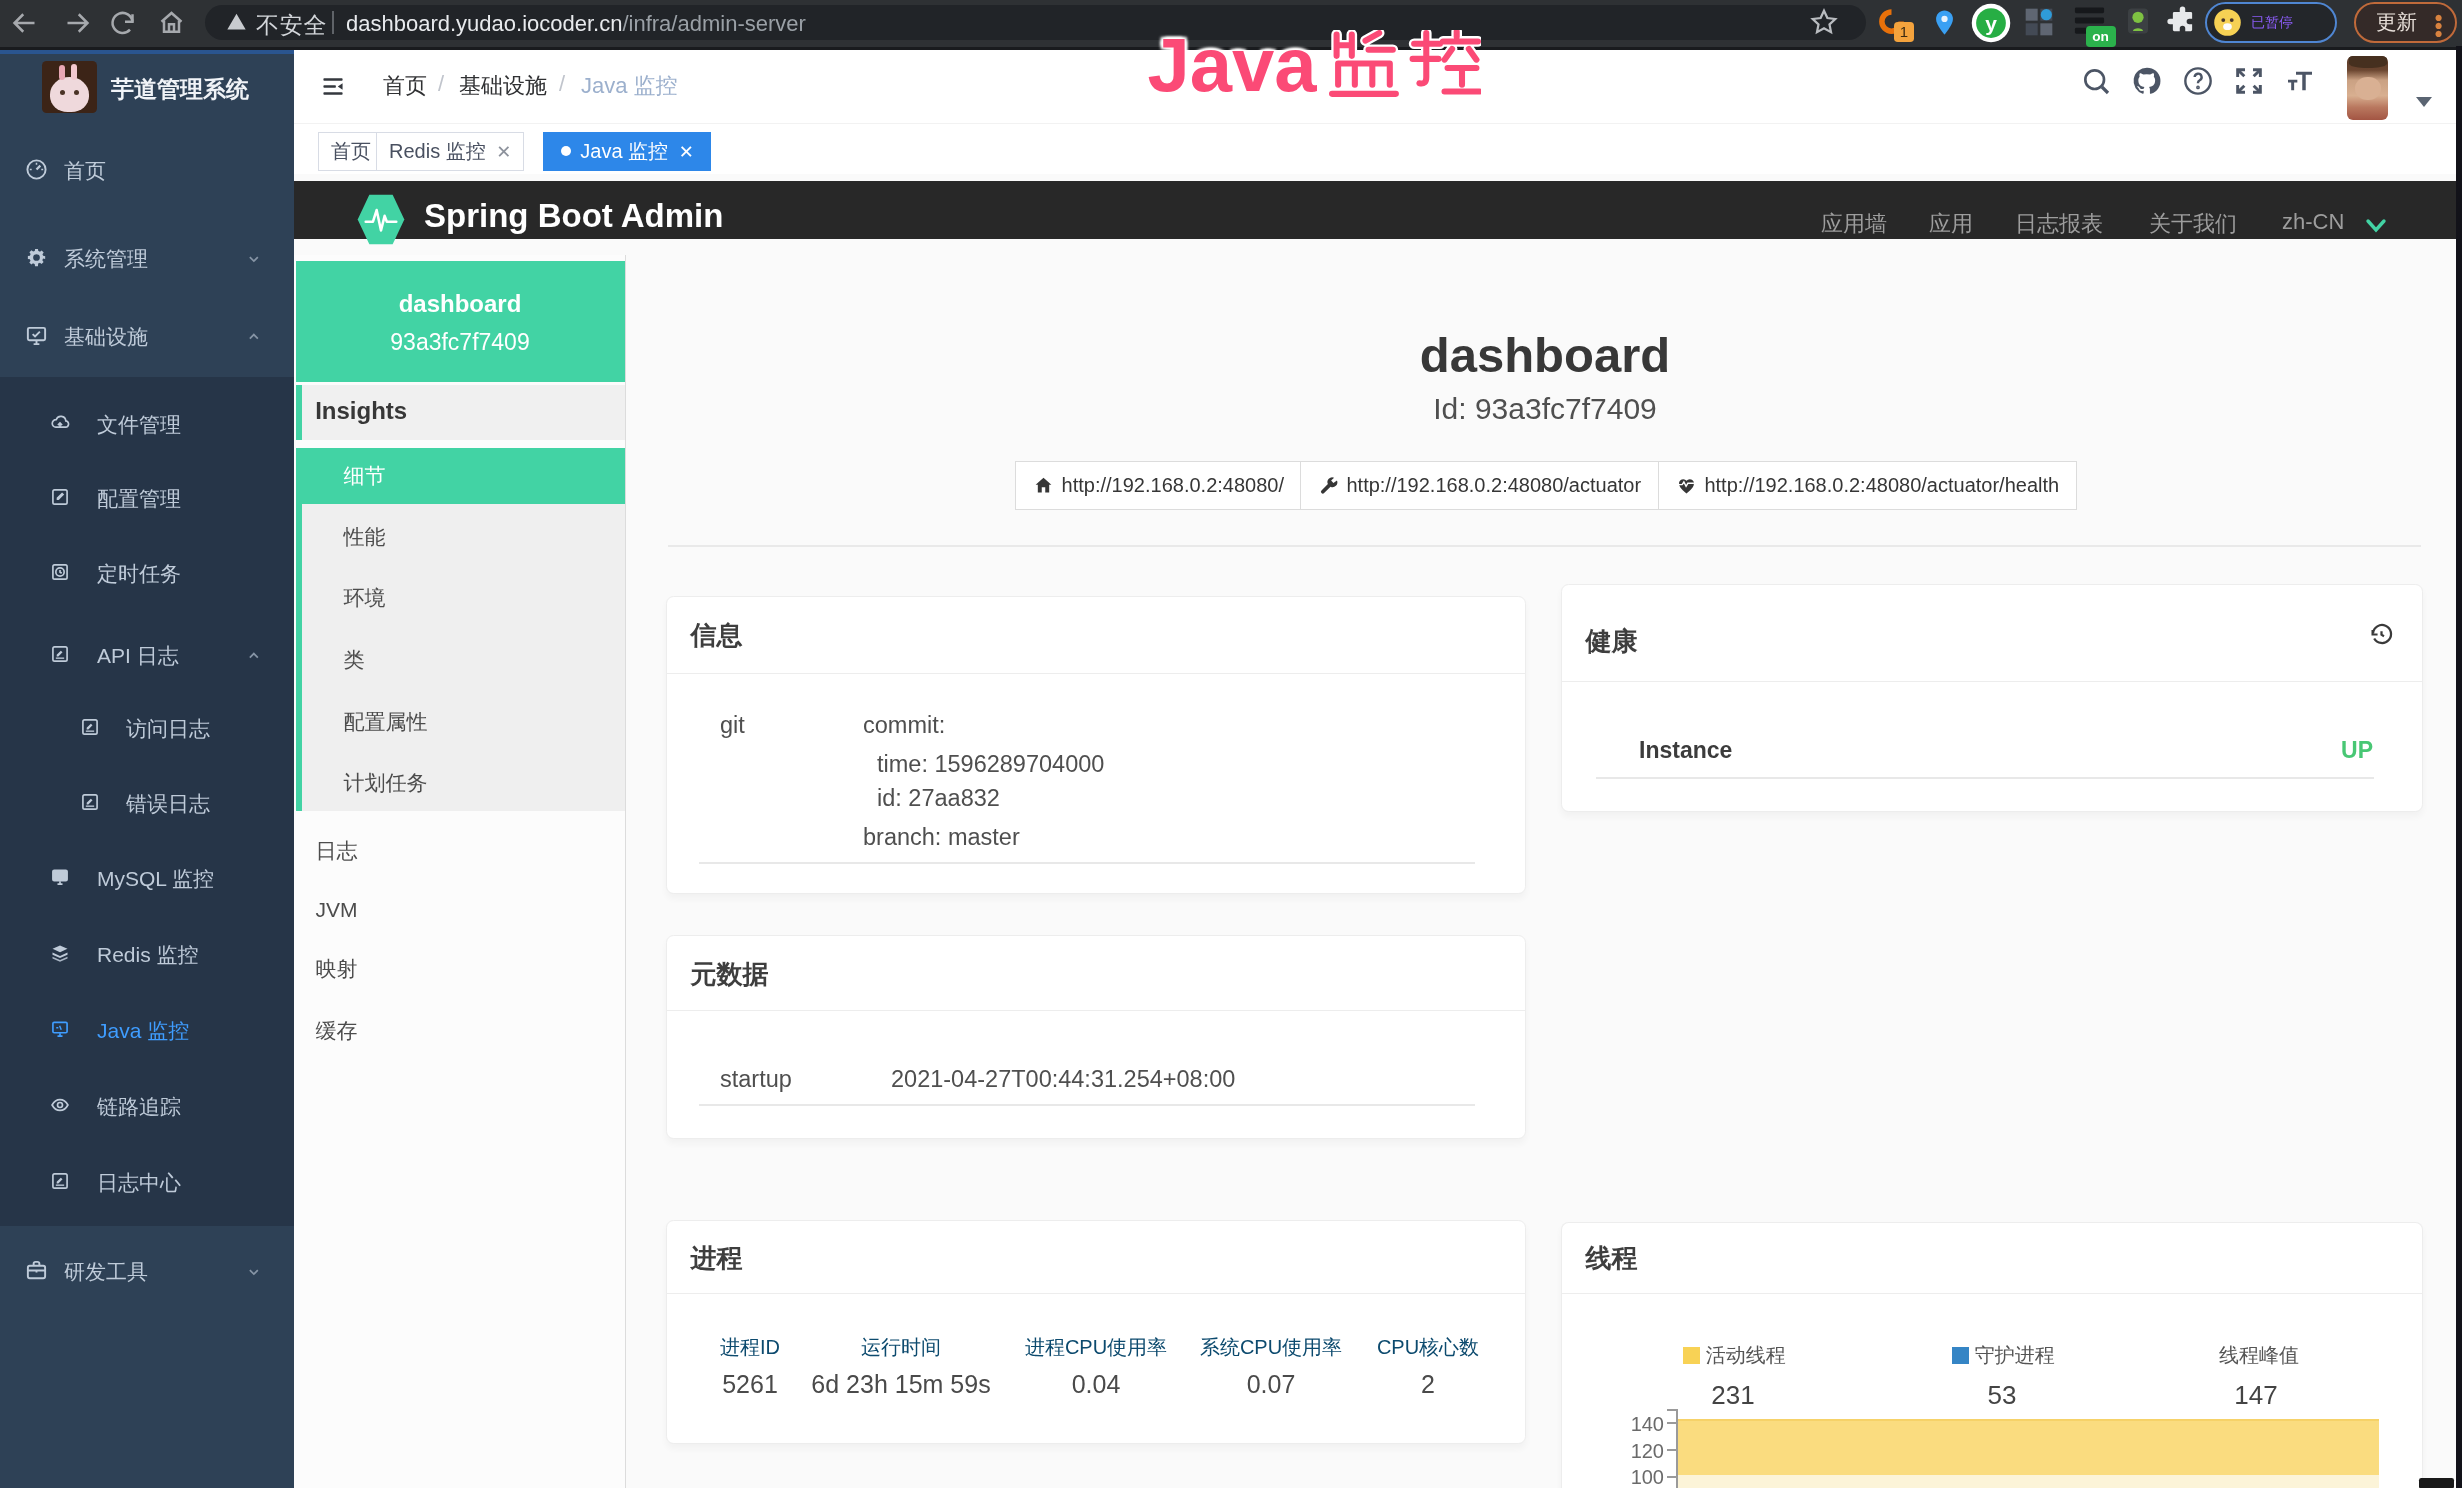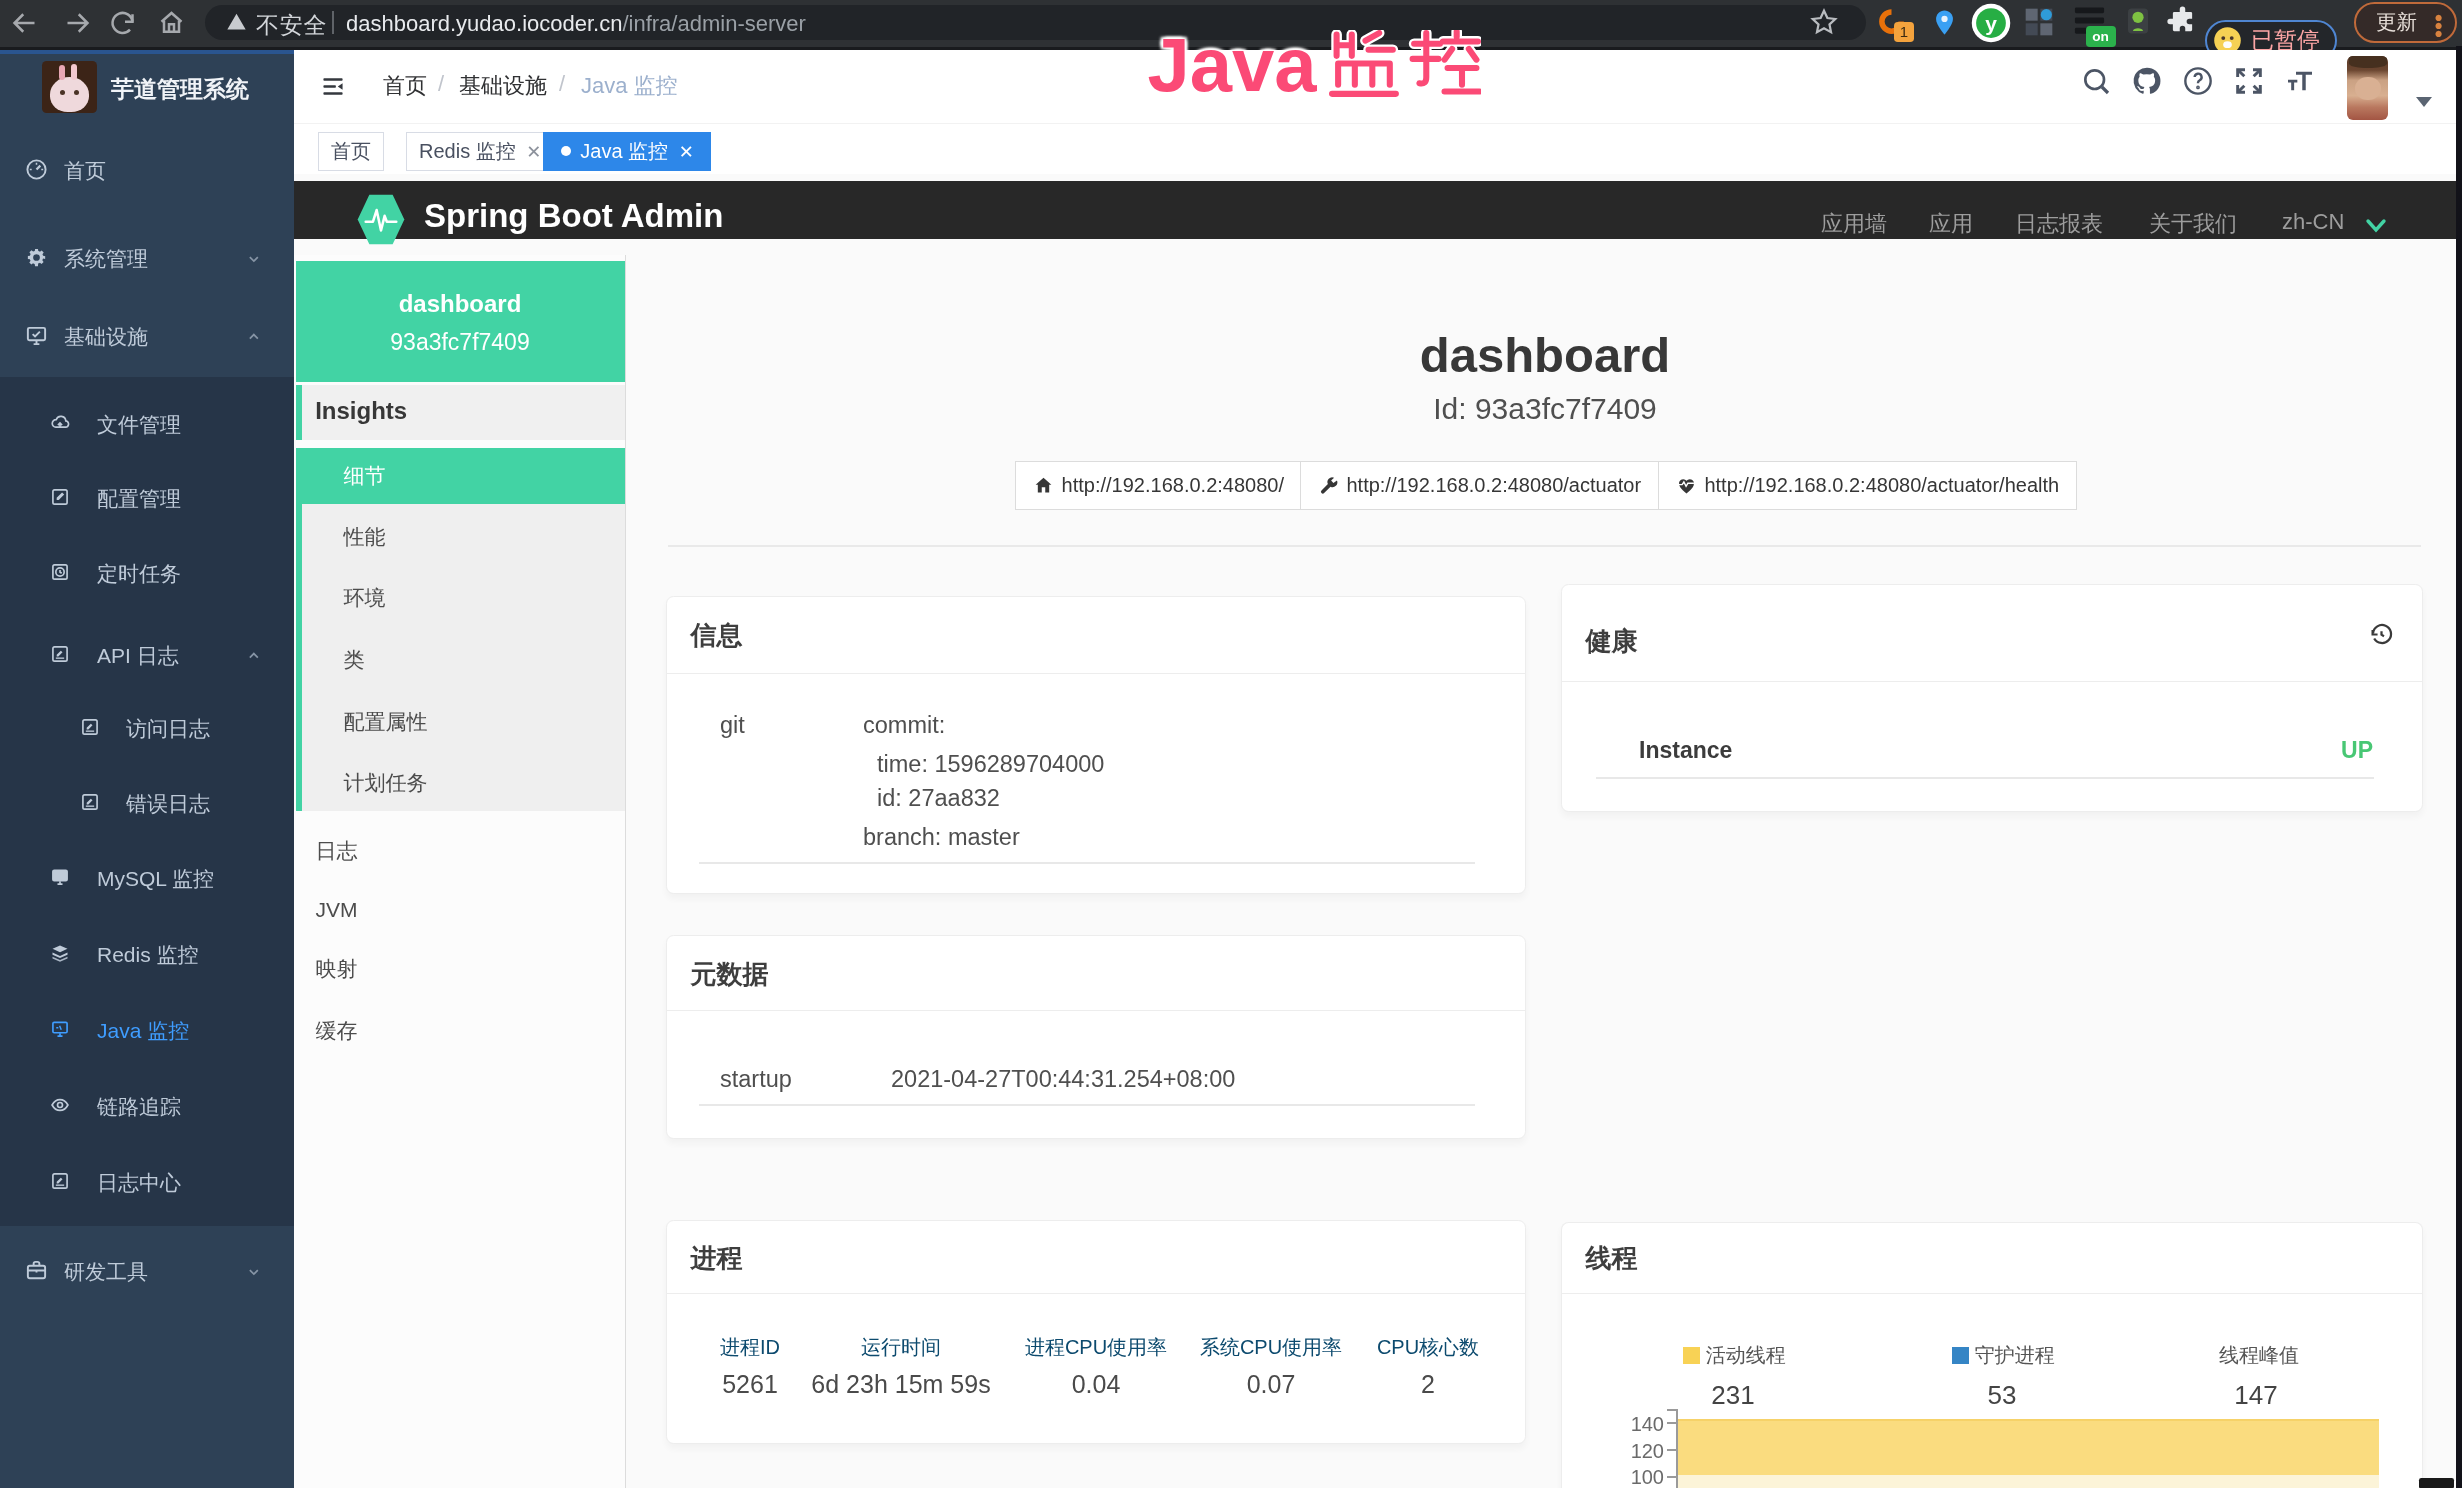--- a/index.html
+++ b/index.html
@@ -11,21 +11,21 @@
 #chrome { left:0; top:0; width:2462px; height:50px; background:#2e3134; border-bottom:3.8px solid #191b1e; }
 .cicon { position:absolute; top:7.6px; width:33px; height:30px; color:#a6a9ad; }
 #pill { position:absolute; left:205px; top:5.3px; width:1661px; height:35px; background:#212428; border-radius:18px; }
 #pill .warn { position:absolute; left:20px; top:6.8px; width:23px; height:20px; }
 #pill .nsec { position:absolute; left:76px; top:4.6px; font-size:23px; color:#d3d6da; letter-spacing:0.8px; }
 #pill .sep { position:absolute; left:86px; top:6px; width:1.5px; height:23px; background:#5f6368; }
 #pill .url { position:absolute; left:99px; top:6px; font-size:22px; color:#e8eaed; }
 #pill .url span { color:#9aa0a6; }
 #star { position:absolute; left:1809px; top:6.8px; width:30px; height:30px; color:#b9bcc0; }
 .ext { position:absolute; top:6px; width:30px; height:30px; }
-#pausepill { position:absolute; left:2205px; top:2.3px; width:132px; height:41px; border:2.3px solid #4f86d2; border-radius:21px; background:#23262a; color:#fca5a5; font-size:23px; line-height:36px; padding-left:44px;margin-top:18px; }
+#pausepill { position:absolute; left:2205px; top:2.3px; width:132px; height:41px; border:2.3px solid #4f86d2; border-radius:21px; background:#23262a; color:#8b5cf6; font-size:14px; line-height:36px; padding-left:44px; }
 #updpill { position:absolute; left:2354px; top:2.3px; width:103px; height:41px; border:2.3px solid #c06a3a; border-radius:21px; background:#342a28; color:#e8e0da; font-size:20.5px; line-height:36px; padding-left:20px; }
 #updpill .dots { position:absolute; right:12px; top:8.3px; color:#d8823f; font-size:14.4px; letter-spacing:0; line-height:8.3px; }
 
 
 #annot { left:1130px; top:21px; width:379px; height:83px; z-index:50; }
 
 
 #yside { left:0; top:50px; width:294px; height:1439px; background:#2e4156; }
 #nprog { left:0; top:50px; width:294px; height:3.8px; background:#2a5590; z-index:5; }
 #ylogo { position:absolute; left:42px; top:10.6px; width:55px; height:52px; border-radius:4.6px; overflow:hidden; background:#3c2417; }
@@ -357,21 +357,21 @@
     </svg>
   <div id="avatar">
     <div style="position:absolute;inset:0;background:linear-gradient(180deg,#5a3a28 0%,#6b4630 22%,#caa183 38%,#d8af90 62%,#b9785f 80%,#a35543 100%);"></div>
     <div style="position:absolute;left:7.6px;top:21px;width:26px;height:23px;background:#d9b093;border-radius:48%;"></div>
     <div style="position:absolute;left:1.5px;top:0px;width:38px;height:12px;background:#46301f;border-radius:0 0 40% 40%;"></div>
   </div>
   <div id="acaret"></div>
 </div>
 <div class="abs" id="ytabs">
   <div class="tab" style="left:24px;">首页</div>
-  <div class="tab" style="left:112px;">Redis 监控<span class="x" style="color:#8d929c">✕</span></div>
+  <div class="tab" style="left:82px;">Redis 监控<span class="x" style="color:#8d929c">✕</span></div>
   <div class="tab active" style="left:249px;"><span class="dot"></span>Java 监控<span class="x">✕</span></div>
 </div>
 <div class="abs" id="sba">
   <div id="sbanav">
     <svg id="hexlogo" viewBox="0 0 66 70">
         <polygon points="17,1 49,1 65,35 49,69 17,69 1,35" fill="#42d3a4"></polygon>
         <polyline points="12,38 22,38 27,22 33,50 38,30 41,38 54,38" fill="none" stroke="#fff" stroke-width="3.5" stroke-linecap="round" stroke-linejoin="round"></polyline>
       </svg>
     <div id="sbabrand">Spring Boot Admin</div>
     <div class="sbamenu" style="left:1527px">应用墙</div>

